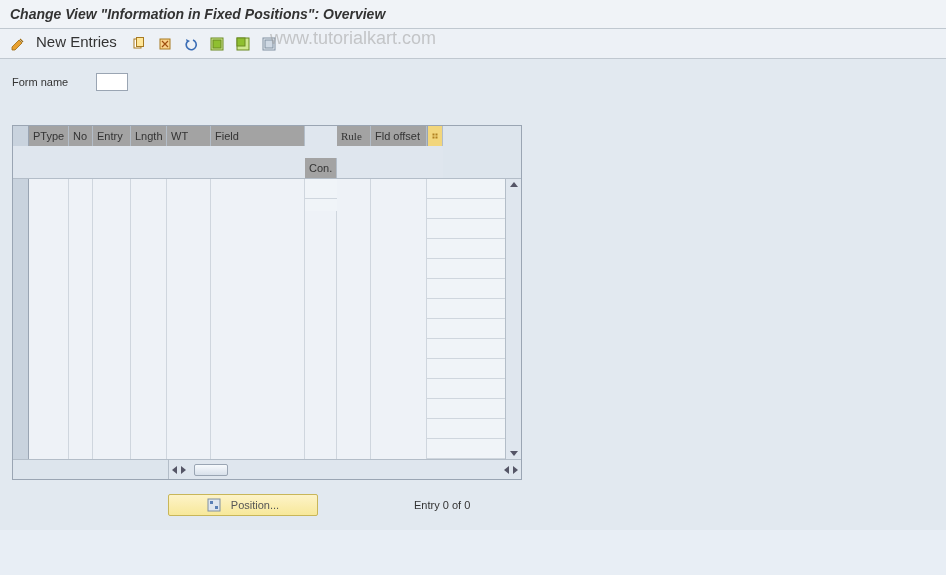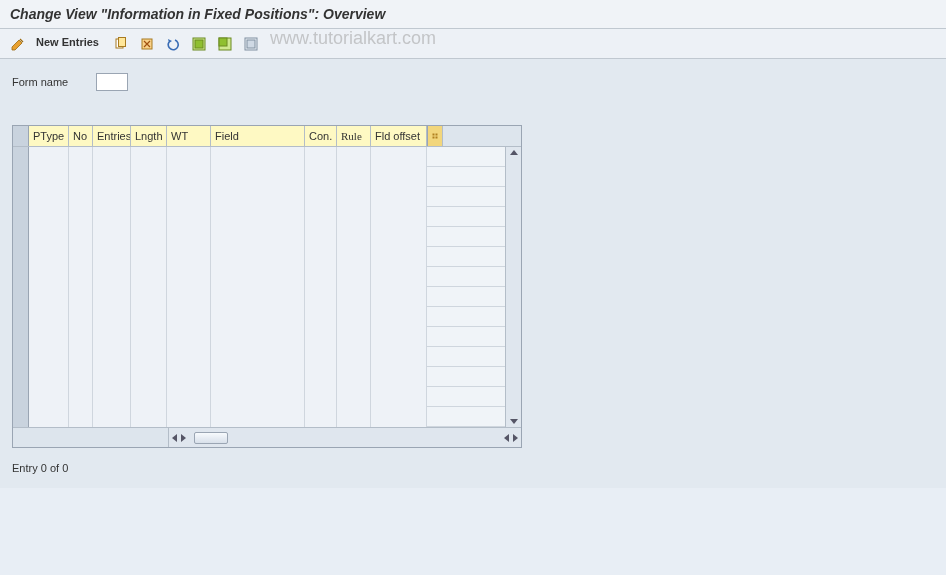--- a/index.html
+++ b/index.html
@@ -33,25 +33,24 @@
     .toolbar-btn {
       display: inline-flex;
       align-items: center;
       justify-content: center;
       width: 20px;
       height: 20px;
       cursor: pointer;
       border-radius: 2px;
     }
     .toolbar-text {
-      font-size: 11px;
+      font-size: 15px;
       color: #333;
       margin: 0 6px 4px 2px;
       cursor: pointer;
-      font-weight: bold;
     }
     .watermark {
       position: absolute;
       left: 270px;
       top: 28px;
       font-size: 18px;
       color: rgba(160,160,160,0.55);
       font-family: Arial, sans-serif;
       pointer-events: none;
       z-index: 5;
@@ -93,21 +92,21 @@
       border-right: 1px solid #b3bdc8;
       padding: 3px 4px;
       height: 20px;
       font-size: 11px;
       color: #333;
       display: flex;
       align-items: center;
       overflow: hidden;
       white-space: nowrap;
     }
-    .grid-h { background: #fef9c3; }
+    .grid-h { background: #a3a3a3; }
     .grid-body {
       height: 280px;
       overflow: hidden;
       position: relative;
       background: #f0f4f8;
     }
     .grid-row {
       display: flex;
       border-bottom: 1px solid #cfd6de;
       height: 20px;
@@ -118,21 +117,21 @@
     }
     .w-sel { width: 16px; background: #c9d3de; border-right: 1px solid #9aa5b3;}
     .grid-h.w-sel { background: #c9d3de; }
     .grid-c.w-sel { background: #c9d3de; cursor: pointer;}
     .w-ptype { width: 40px; }
     .w-no { width: 24px; }
     .w-offset { width: 38px; }
     .w-lngth { width: 36px; text-align: center; }
     .w-wt { width: 44px; }
     .w-field { width: 94px; text-align: center; }
-    .w-con { width: 32px; }
+    .w-con { width: 32px; margin-top: 32px; }
     .w-rule { width: 34px; font-family: Liberation Serif, serif; }
     .w-fldoff { width: 56px; }
     .w-gear { width: 16px; background: #f0e6a8; }
     .grid-h.w-gear { background: #f2d67c; border-left:1px solid #9aa5b3; display:flex; align-items:center; justify-content:center;}
     .vscroll {
       position: absolute;
       right: 0;
       top: 0;
       bottom: 0;
       width: 16px;
@@ -274,21 +273,21 @@
   <div class="form-row">
     <span class="form-label">Form name</span>
     <input class="form-input" value="" style="">
   </div>
 
   <div class="grid-panel">
     <div class="grid-header-row">
       <div class="grid-h w-sel"></div>
       <div class="grid-h w-ptype">PType</div>
       <div class="grid-h w-no">No</div>
-      <div class="grid-h w-offset">Entries</div>
+      <div class="grid-h w-offset">Entry</div>
       <div class="grid-h w-lngth">Lngth</div>
       <div class="grid-h w-wt">WT</div>
       <div class="grid-h w-field">Field</div>
       <div class="grid-h w-con">Con.</div>
       <div class="grid-h w-rule">Rule</div>
       <div class="grid-h w-fldoff">Fld offset</div>
       <div class="grid-h w-gear">
         <svg width="12" height="12" viewBox="0 0 12 12">
             <rect x="1" y="1" width="4" height="4" fill="#b08020"></rect>
             <rect x="7" y="1" width="4" height="4" fill="#b08020"></rect>
@@ -486,16 +485,26 @@
         </div>
         <div style="display:flex; align-items:center; gap:4px;">
           <div class="hscroll-arrow hscroll-left"></div>
           <div class="hscroll-arrow hscroll-right"></div>
         </div>
       </div>
     </div>
   </div>
 
   <div class="footer-row">
+    <div class="position-btn">
+      <span class="pos-icon">
+        <svg width="14" height="14" viewBox="0 0 14 14">
+            <rect x="1" y="1" width="12" height="12" fill="#dfe6ee" stroke="#8090a0"></rect>
+            <rect x="3" y="3" width="3" height="3" fill="#5a7fb5"></rect>
+            <rect x="8" y="8" width="3" height="3" fill="#5a7fb5"></rect>
+          </svg>
+      </span>
+      <span>Position...</span>
+    </div>
     <span class="entry-status">Entry 0 of 0</span>
   </div>
 
 </div>
 
 </body></html>

